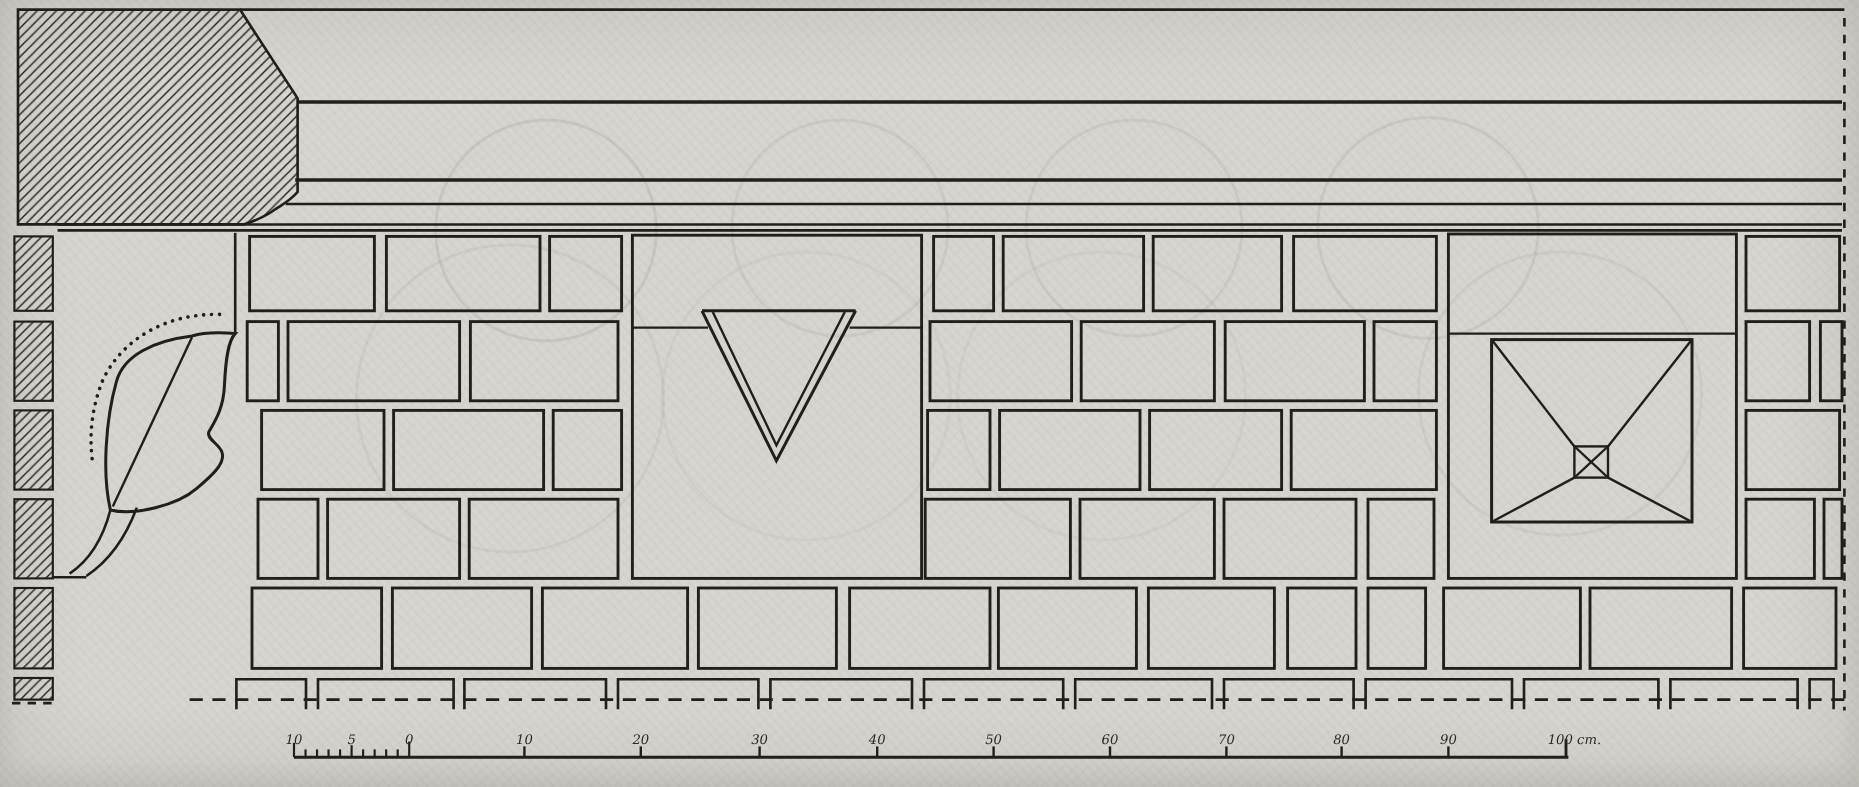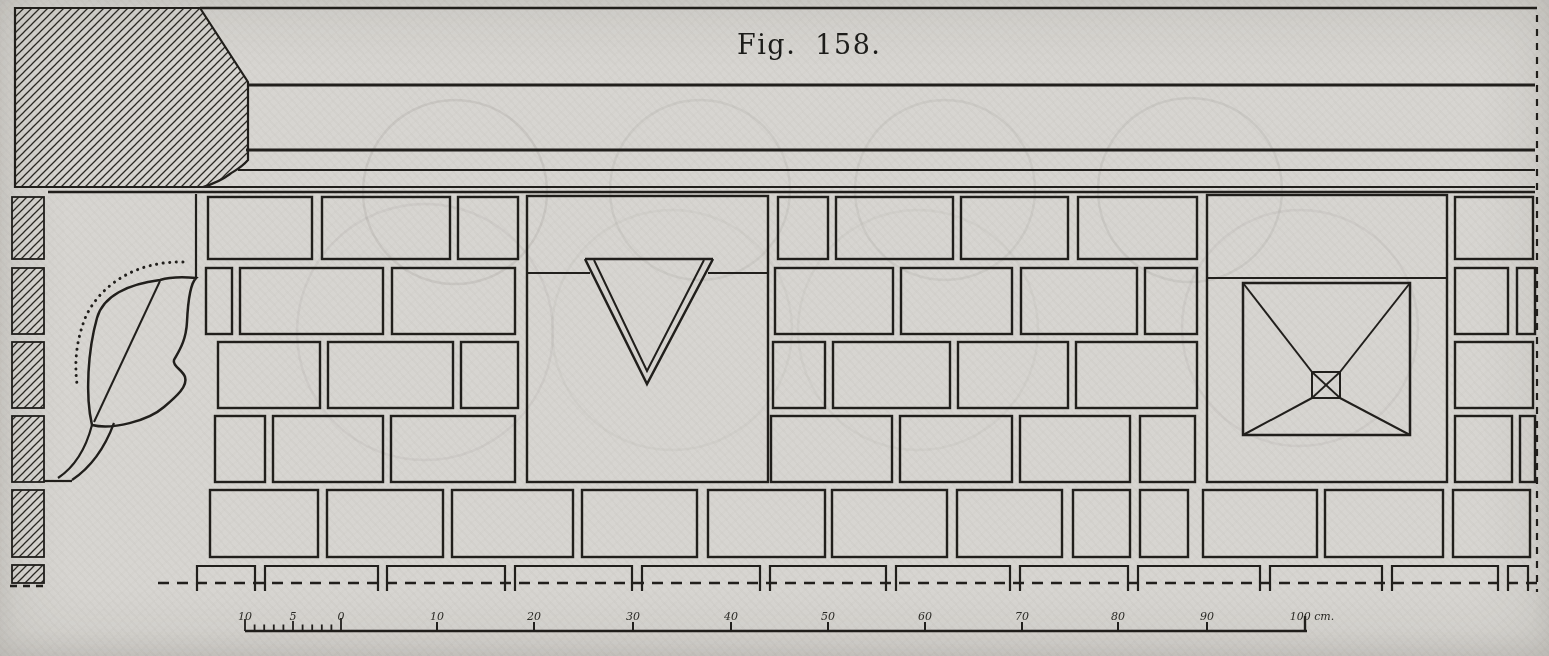--- a/index.html
+++ b/index.html
@@ -13,21 +13,20 @@
   .fig-label{position:absolute;top:29px;left:737px;font-size:27px;color:#1d1d1b;
         letter-spacing:1.5px;word-spacing:9px;}
   svg.drawing{position:absolute;left:0;top:0;}
   text.scl{font-family:"DejaVu Serif",serif;font-style:italic;font-size:11px;fill:#2b2a26;}
 </style>
 </head>
 <body>
 
 <div class="page">
   <div class="texture"></div>
-  <div class="fig-label">Fig. 158.</div>
   <svg id="drawing" class="drawing" width="1549" height="656" viewBox="0 0 1549 656">
       <defs>
         <pattern id="hatch" width="8" height="8" patternUnits="userSpaceOnUse">
           <path d="M0,8 L8,0 M-2,2 L2,-2 M6,10 L10,6" stroke="#2a2823" stroke-width="1.25"></path>
         </pattern>
       </defs>
       <g fill="none" stroke="#211f1c">
         <circle cx="455" cy="192" r="92" stroke="#8f8e89" stroke-width="2.4" opacity="0.2"></circle>
         <circle cx="700" cy="190" r="90" stroke="#8f8e89" stroke-width="2.4" opacity="0.15"></circle>
         <circle cx="945" cy="190" r="90" stroke="#8f8e89" stroke-width="2.4" opacity="0.15"></circle>

